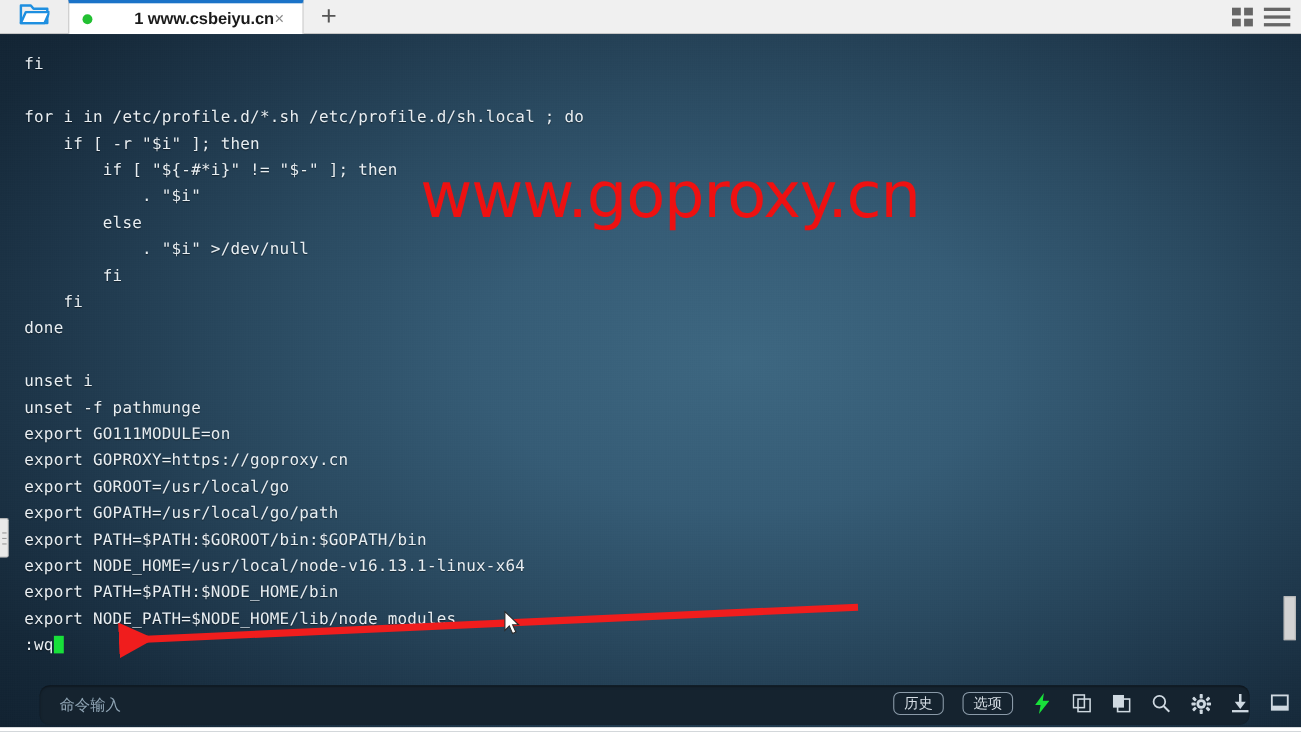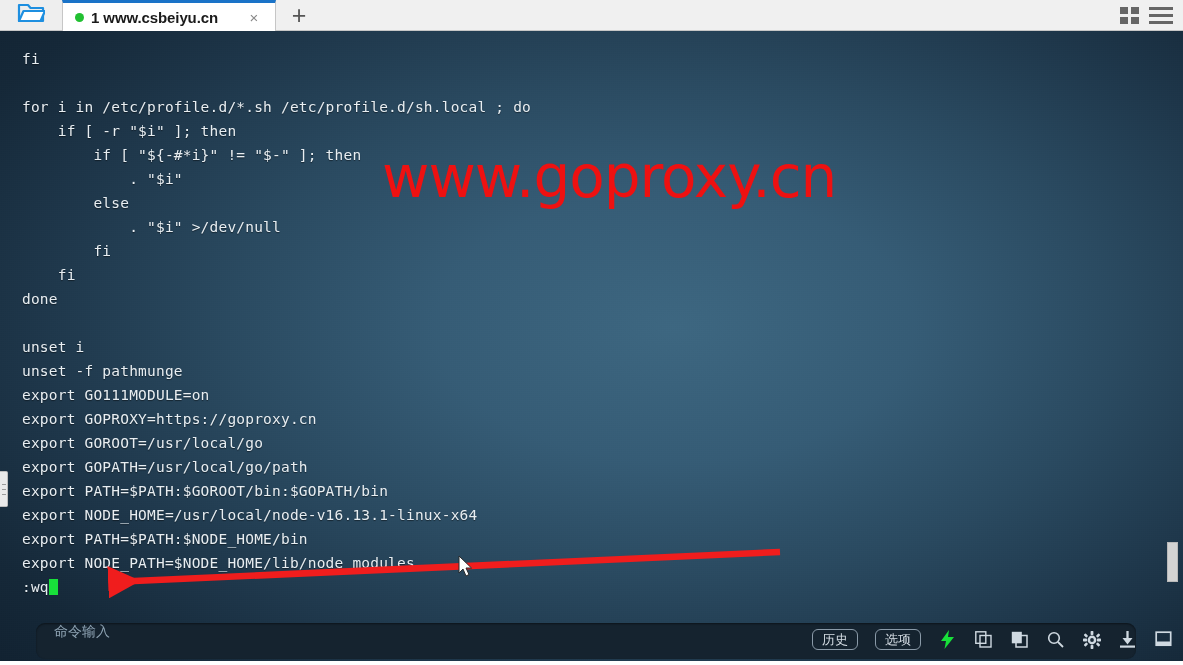--- a/index.html
+++ b/index.html
@@ -44,20 +44,21 @@
     left: 62px; top: 0;
     width: 214px; height: 31px;
     background: #ffffff;
     border-top: 3px solid #1a73c8;
     border-left: 1px solid #c6c6c6;
     border-right: 1px solid #c6c6c6;
     box-sizing: border-box;
     display: flex;
     align-items: center;
     padding-left: 12px;
+    gap: 31px;
   }
   .tab-dot {
     width: 9px; height: 9px;
     border-radius: 50%;
     background: #22c032;
     flex: 0 0 auto;
     margin-right: 7px;
   }
   .tab-title {
     font-size: 15px;
@@ -231,21 +232,21 @@
   }
   .cmd-input {
     position: absolute;
     left: 36px; top: 8px;
     width: 1100px; height: 36px;
     background: #15232f;
     border: none;
     border-radius: 9px;
     box-sizing: border-box;
     display: flex;
-    align-items: flex-start;
+    align-items: center;
     padding-left: 18px;
     box-shadow: inset 0 1px 2px rgba(0,0,0,0.45);
   }
   .cmd-placeholder {
     color: #8fa4b4;
     font-size: 14px;
     font-family: "DejaVu Sans", sans-serif;
   }
   .bottom-tools {
     position: absolute;

